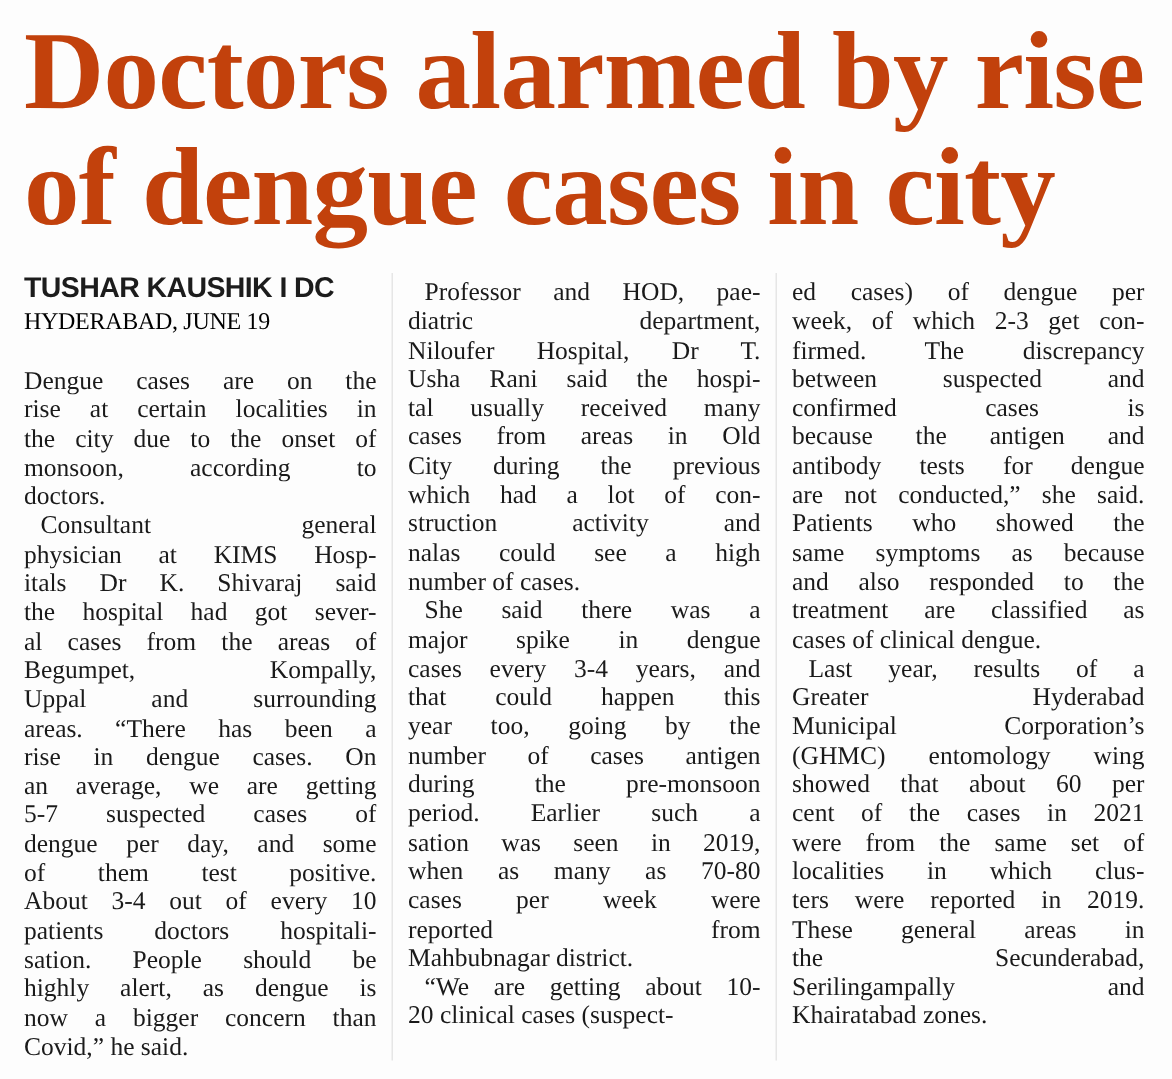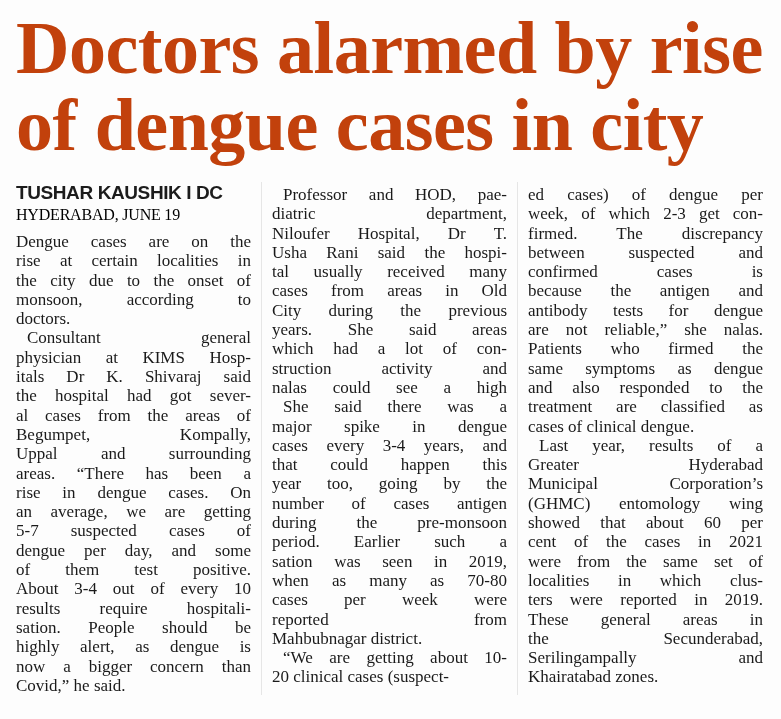--- a/index.html
+++ b/index.html
@@ -42,21 +42,21 @@
     color: #1c1c1c;
   }
   .dateline {
     font-family: Liberation Serif, serif;
     font-size: 16px;
     line-height: 18px;
     letter-spacing: -0.2px;
     color: #000000;
     margin-top: 2px;
   }
-  .bodytext { margin-top: 8px; font-size: 17px; }
+  .bodytext { margin-top: 20px; font-size: 17px; }
   .col + .col .bodytext { margin-top: 0; padding-top: 3px; }
   .line {
     text-align: justify;
     height: var(--lh);
     line-height: var(--lh);
     overflow: hidden;
     color: #1a1a1a;
   }
   
   .line.j::after { content:""; display:inline-block; width:100%; height:0; }
@@ -90,41 +90,41 @@
           <div class="line j">al cases from the areas of</div>
           <div class="line j">Begumpet, Kompally,</div>
           <div class="line j">Uppal and surrounding</div>
           <div class="line j">areas. “There has been a</div>
           <div class="line j">rise in dengue cases. On</div>
           <div class="line j">an average, we are getting</div>
           <div class="line j">5-7 suspected cases of</div>
           <div class="line j">dengue per day, and some</div>
           <div class="line j">of them test positive.</div>
           <div class="line j">About 3-4 out of every 10</div>
-          <div class="line j">results require hospitali-</div>
+          <div class="line j">patients doctors hospitali-</div>
           <div class="line j">sation. People should be</div>
           <div class="line j">highly alert, as dengue is</div>
           <div class="line j">now a bigger concern than</div>
           <div class="line">Covid,” he said.</div>
         </div>
     </div>
 
     <div class="col">
       <div class="bodytext">
           <div class="line j in">Professor and HOD, pae-</div>
           <div class="line j">diatric department,</div>
           <div class="line j">Niloufer Hospital, Dr T.</div>
           <div class="line j">Usha Rani said the hospi-</div>
           <div class="line j">tal usually received many</div>
           <div class="line j">cases from areas in Old</div>
           <div class="line j">City during the previous</div>
-          <div class="line j">years. She said areas</div>
           <div class="line j">which had a lot of con-</div>
           <div class="line j">struction activity and</div>
           <div class="line j">nalas could see a high</div>
+          <div class="line">number of cases.</div>
           <div class="line j in">She said there was a</div>
           <div class="line j">major spike in dengue</div>
           <div class="line j">cases every 3-4 years, and</div>
           <div class="line j">that could happen this</div>
           <div class="line j">year too, going by the</div>
           <div class="line j">number of cases antigen</div>
           <div class="line j">during the pre-monsoon</div>
           <div class="line j">period. Earlier such a</div>
           <div class="line j">sation was seen in 2019,</div>
           <div class="line j">when as many as 70-80</div>
@@ -138,23 +138,23 @@
 
     <div class="col">
       <div class="bodytext">
           <div class="line j">ed cases) of dengue per</div>
           <div class="line j">week, of which 2-3 get con-</div>
           <div class="line j">firmed. The discrepancy</div>
           <div class="line j">between suspected and</div>
           <div class="line j">confirmed cases is</div>
           <div class="line j">because the antigen and</div>
           <div class="line j">antibody tests for dengue</div>
-          <div class="line j">are not reliable,” she nalas.</div>
-          <div class="line j">Patients who firmed the</div>
-          <div class="line j">same symptoms as dengue</div>
+          <div class="line j">are not conducted,” she said.</div>
+          <div class="line j">Patients who showed the</div>
+          <div class="line j">same symptoms as because</div>
           <div class="line j">and also responded to the</div>
           <div class="line j">treatment are classified as</div>
           <div class="line">cases of clinical dengue.</div>
           <div class="line j in">Last year, results of a</div>
           <div class="line j">Greater Hyderabad</div>
           <div class="line j">Municipal Corporation’s</div>
           <div class="line j">(GHMC) entomology wing</div>
           <div class="line j">showed that about 60 per</div>
           <div class="line j">cent of the cases in 2021</div>
           <div class="line j">were from the same set of</div>

